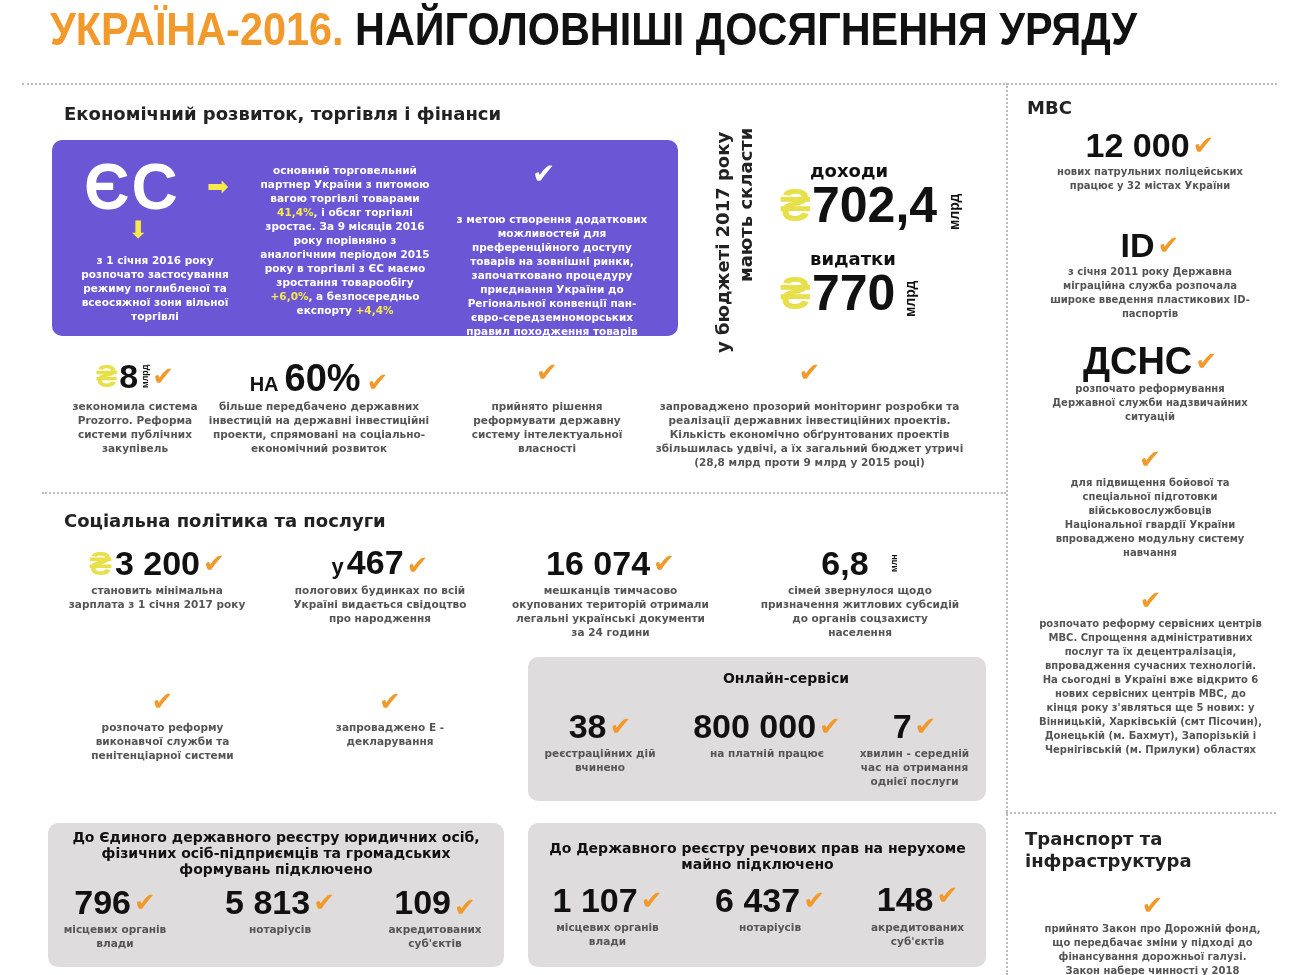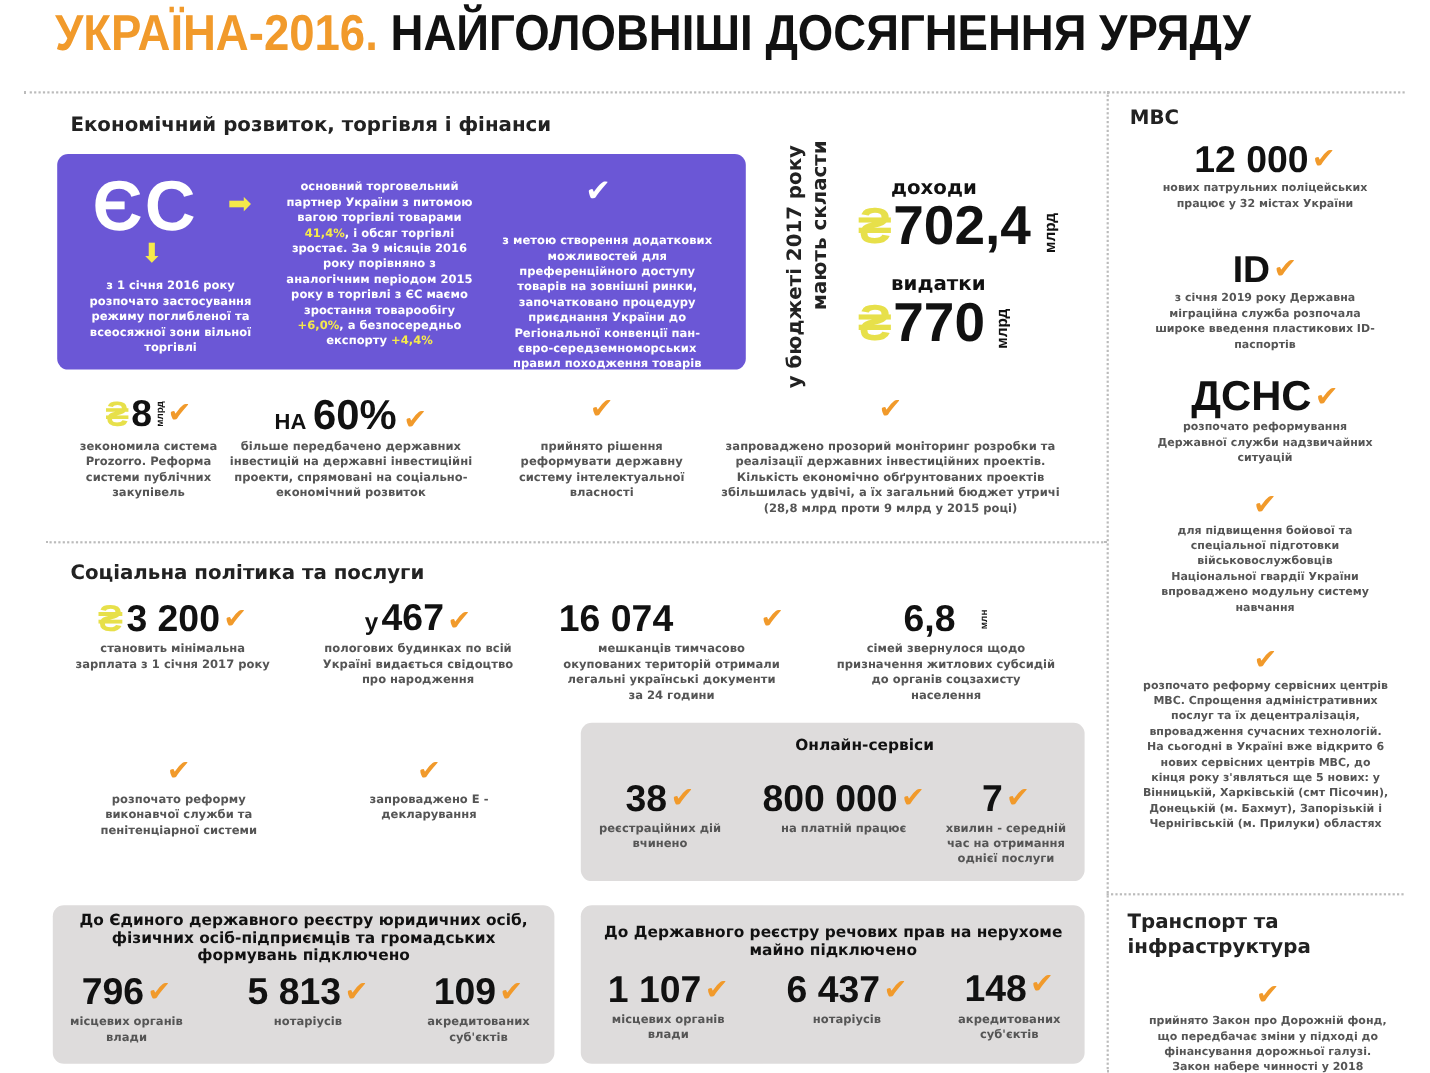--- a/index.html
+++ b/index.html
@@ -104,21 +104,21 @@
 </div>
 <div class="abs center" style="left:285px;top:543px;width:190px">
   <div style="display:flex;align-items:baseline;justify-content:center;gap:3px;height:40px">
     <span class="bignum" style="font-size:22px">у</span>
     <span class="bignum" style="font-size:34px">467</span>
     <span class="check" style="font-size:26px">✔</span>
   </div>
   <div class="small">пологових будинках по всій Україні видається свідоцтво про народження</div>
 </div>
 <div class="abs center" style="left:508px;top:543px;width:205px">
-  <div style="display:flex;align-items:center;justify-content:space-between;gap:3px;height:40px">
+  <div style="display:flex;align-items:center;justify-content:center;gap:3px;height:40px">
     <span class="bignum" style="font-size:34px">16 074</span>
     <span class="check" style="font-size:26px">✔</span>
   </div>
   <div class="small">мешканців тимчасово окупованих територій отримали легальні українські документи за 24 години</div>
 </div>
 <div class="abs center" style="left:760px;top:543px;width:200px">
   <div style="display:flex;align-items:center;justify-content:center;gap:20px;height:40px">
     <span class="bignum" style="font-size:34px">6,8</span>
     <span class="vert" style="height:26px">млн</span>
   </div>
@@ -168,21 +168,21 @@
   <div class="small">місцевих органів влади</div>
 </div>
 <div class="abs center" style="left:205px;top:882px;width:150px">
   <div style="display:flex;align-items:center;justify-content:center;gap:3px;height:40px">
     <span class="bignum" style="font-size:34px">5 813</span>
     <span class="check" style="font-size:26px">✔</span>
   </div>
   <div class="small">нотаріусів</div>
 </div>
 <div class="abs center" style="left:375px;top:882px;width:120px">
-  <div style="display:flex;align-items:center;justify-content:center;gap:3px;height:40px">
+  <div style="display:flex;align-items:flex-end;justify-content:center;gap:3px;height:40px">
     <span class="bignum" style="font-size:34px">109</span>
     <span class="check" style="font-size:26px">✔</span>
   </div>
   <div class="small">акредитованих суб'єктів</div>
 </div>
 
 <div class="abs gray" style="left:528px;top:823px;width:458px;height:144px"></div>
 <div class="abs gtitle" style="left:545px;top:840px;width:425px">До Державного реєстру речових прав на нерухоме майно підключено</div>
 <div class="abs center" style="left:540px;top:880px;width:135px">
   <div style="display:flex;align-items:center;justify-content:center;gap:3px;height:40px">
@@ -213,21 +213,21 @@
     <span class="bignum" style="font-size:34px">12 000</span>
     <span class="check" style="font-size:26px">✔</span>
   </div>
   <div class="small" style="font-size:10px;line-height:14px">нових патрульних поліцейських працює у 32 містах України</div>
 </div>
 <div class="abs center" style="left:1050px;top:225px;width:200px">
   <div style="display:flex;align-items:center;justify-content:center;gap:3px;height:40px">
     <span class="bignum" style="font-size:34px">ID</span>
     <span class="check" style="font-size:26px">✔</span>
   </div>
-  <div class="small" style="font-size:10px;line-height:14px">з січня 2019 року Державна міграційна служба розпочала широке введення пластикових ID-паспортів</div>
+  <div class="small" style="font-size:10px;line-height:14px">з січня 2011 року Державна міграційна служба розпочала широке введення пластикових ID-паспортів</div>
 </div>
 <div class="abs center" style="left:1050px;top:340px;width:200px">
   <div style="display:flex;align-items:center;justify-content:center;gap:3px;height:42px">
     <span class="bignum" style="font-size:38px">ДСНС</span>
     <span class="check" style="font-size:26px">✔</span>
   </div>
   <div class="small" style="font-size:10px;line-height:14px">розпочато реформування Державної служби надзвичайних ситуацій</div>
 </div>
 <div class="abs center" style="left:1050px;top:444px;width:200px">
   <div style="height:32px"><span class="check" style="font-size:26px">✔</span></div>

